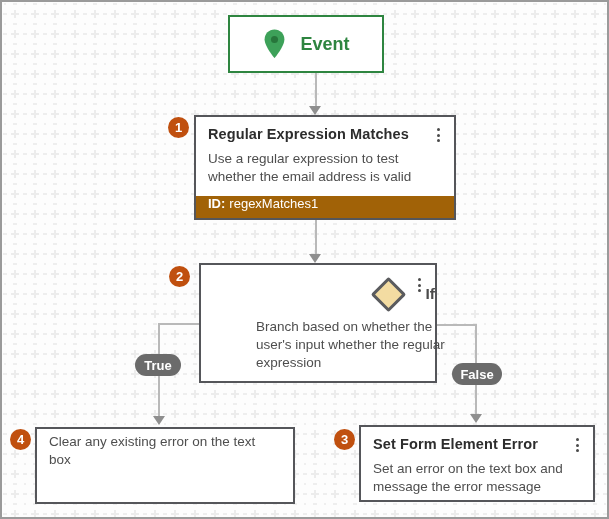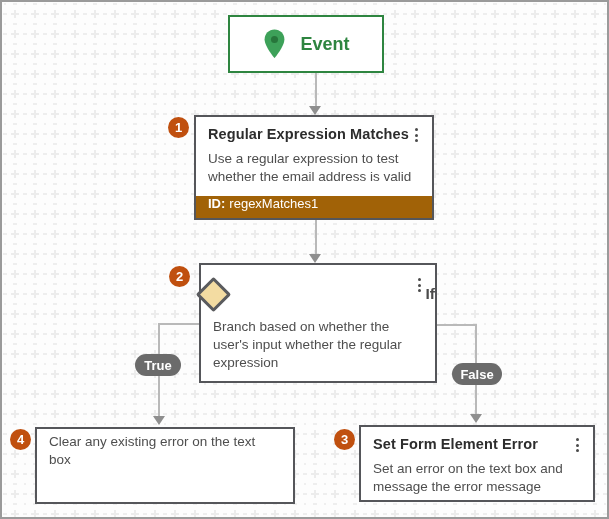--- a/index.html
+++ b/index.html
@@ -40,38 +40,38 @@
   .kebab i{width:3px;height:3px;border-radius:50%;background:#4a4a4a;display:block;}
 
   
   #node-event{
     left:226px;top:13px;width:156px;height:58px;border-color:#2e8540;
     flex-direction:row;align-items:center;justify-content:center;gap:13px;
   }
   #event-label{font-size:18px;font-weight:700;color:#2e8540;}
 
   
-  #node-regex{left:192px;top:113px;width:240px;height:105px;}
+  #node-regex{left:192px;top:113px;width:262px;height:105px;}
   .id-bar{
     margin-top:auto;background:#a16207;color:#fff;height:22px;
     display:flex;align-items:flex-start;padding-left:12px;font-size:13px;
   }
   .id-label{font-weight:700;margin-right:4px;}
 
   
   #node-if{left:197px;top:261px;width:238px;height:120px;}
-  .if-header{position:relative;display:flex;align-items:center;justify-content:space-between;
+  .if-header{position:relative;display:flex;align-items:center;justify-content:flex-end;
              gap:25px;padding-top:13px;height:32px;}
   .diamond{
     width:19px;height:19px;background:#f3dca2;border:3px solid #5a5b5e;
     transform:rotate(45deg);border-radius:2px;
   }
   #if-label{font-size:15.5px;font-weight:700;color:#4b4b4b;}
   #node-if .kebab{position:absolute;right:10px;top:11px;}
-  #node-if .node-desc{padding-top:8px;}
+  #node-if .node-desc{padding-top:8px;margin-left:43px;}
 
   
   #node-clear{left:33px;top:425px;width:260px;height:77px;}
   #node-set{left:357px;top:423px;width:236px;height:77px;}
 
   
   .badge{
     position:absolute;z-index:3;width:21px;height:21px;border-radius:50%;
     background:#c0500f;color:#fff;font-size:13px;font-weight:700;
     display:flex;align-items:center;justify-content:center;

